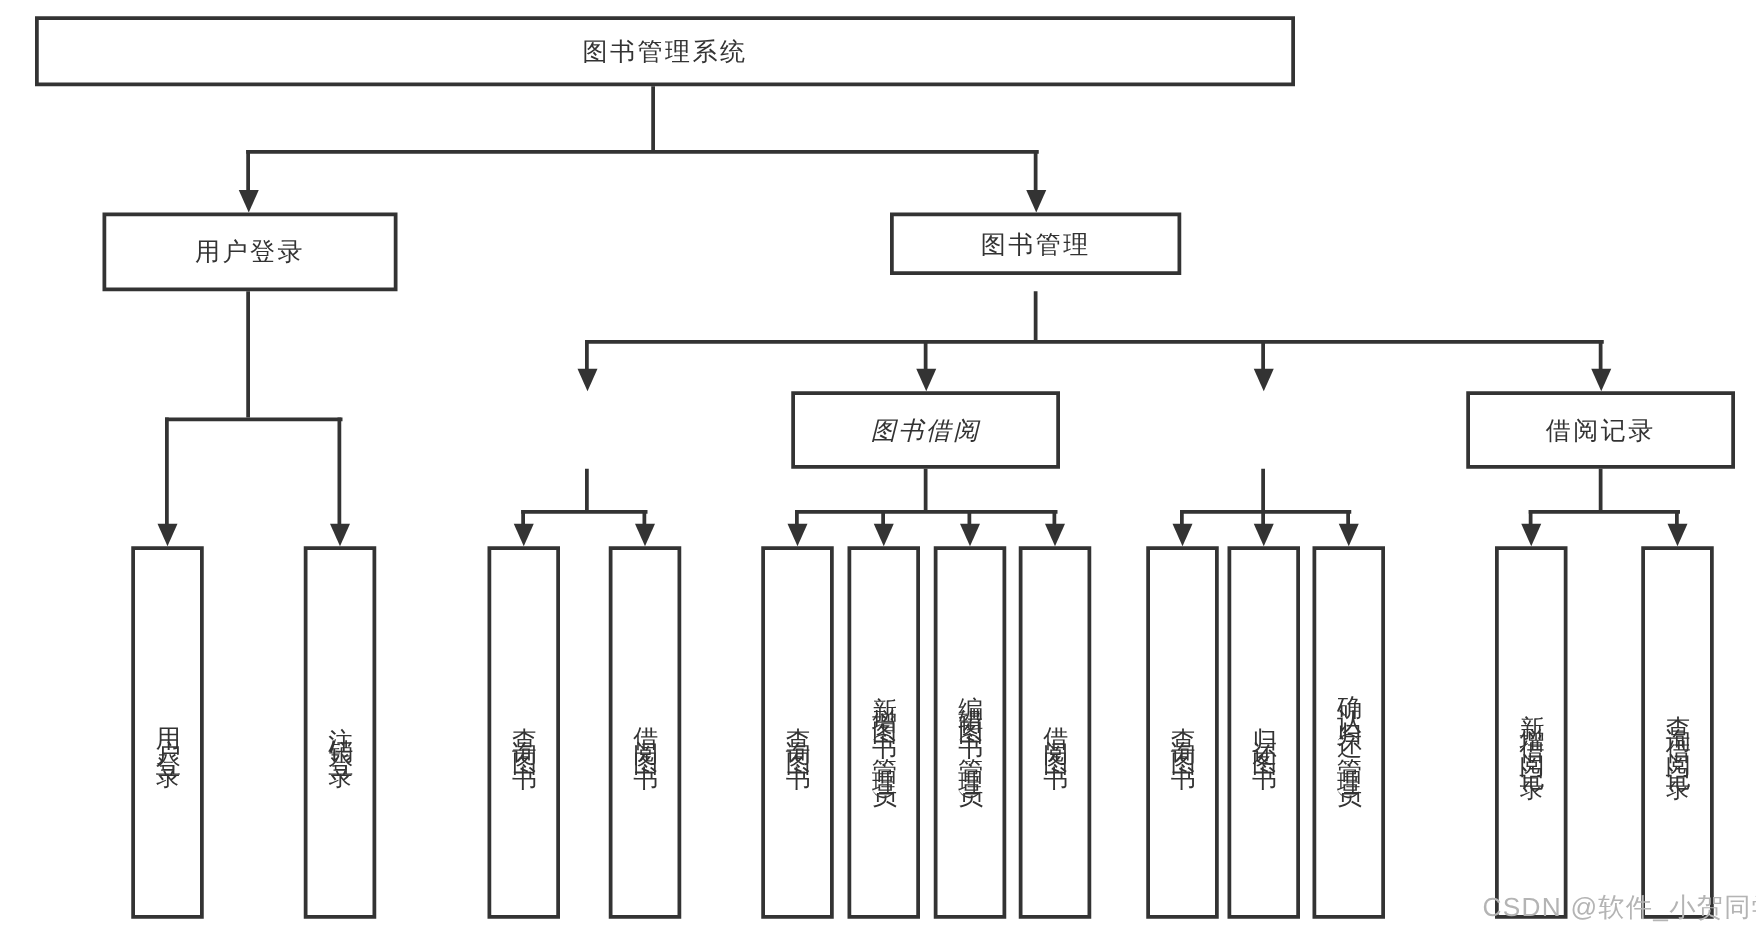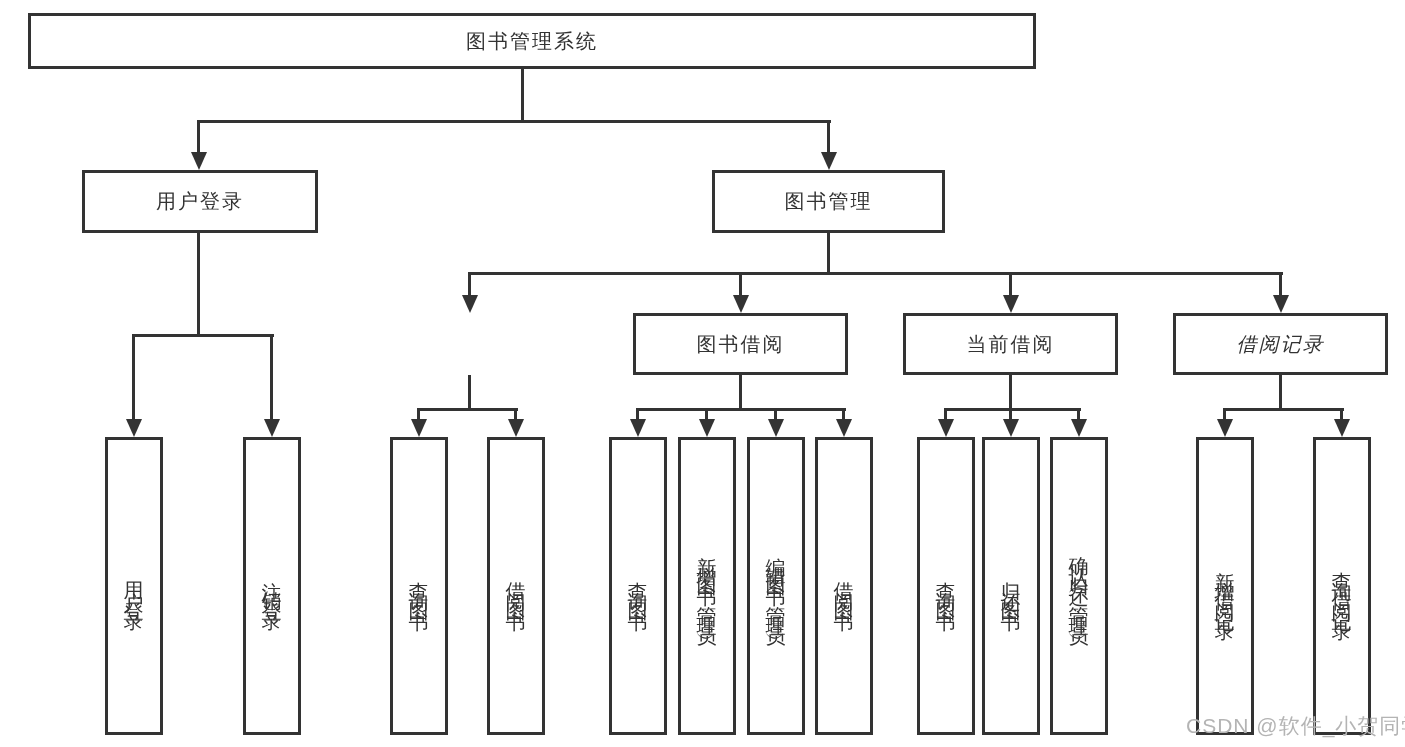--- a/index.html
+++ b/index.html
@@ -28,21 +28,21 @@
   <div class="vseg" style="left:521px;top:69px;height:51px;"></div>
   <div class="hseg" style="left:197px;top:120px;width:634px;"></div>
   <div class="vseg" style="left:197px;top:120px;height:38px;"></div>
   <div class="arrow" style="left:191px;top:152px;"></div>
   <div class="vseg" style="left:827px;top:120px;height:38px;"></div>
   <div class="arrow" style="left:821px;top:152px;"></div>
 
   <div class="box" style="left:82px;top:170px;width:236px;height:63px;">
     <span>用户登录</span>
   </div>
-  <div class="box" style="left:712px;top:170px;width:233px;height:63px;">
+  <div class="box" style="left:712px;top:170px;width:233px;height:50px;">
     <span>图书管理</span>
   </div>
 
   <div class="vseg" style="left:197px;top:233px;height:101px;"></div>
   <div class="hseg" style="left:132px;top:334px;width:142px;"></div>
   <div class="vseg" style="left:132px;top:334px;height:91px;"></div>
   <div class="arrow" style="left:126px;top:419px;"></div>
   <div class="vseg" style="left:270px;top:334px;height:91px;"></div>
   <div class="arrow" style="left:264px;top:419px;"></div>
 
@@ -50,27 +50,24 @@
   <div class="hseg" style="left:468px;top:272px;width:815px;"></div>
   <div class="vseg" style="left:468px;top:272px;height:29px;"></div>
   <div class="arrow" style="left:462px;top:295px;"></div>
   <div class="vseg" style="left:739px;top:272px;height:29px;"></div>
   <div class="arrow" style="left:733px;top:295px;"></div>
   <div class="vseg" style="left:1009px;top:272px;height:29px;"></div>
   <div class="arrow" style="left:1003px;top:295px;"></div>
   <div class="vseg" style="left:1279px;top:272px;height:29px;"></div>
   <div class="arrow" style="left:1273px;top:295px;"></div>
 
-  <div class="box" style="left:633px;top:313px;width:215px;height:62px;">
+  <div class="box" style="left:633px;top:313px;width:215px;height:62px;font-style:italic;">
     <span>图书借阅</span>
   </div>
-  <div class="box" style="left:903px;top:313px;width:215px;height:62px;">
-    <span>当前借阅</span>
-  </div>
-  <div class="box" style="left:1173px;top:313px;width:215px;height:62px;font-style:italic;">
+  <div class="box" style="left:1173px;top:313px;width:215px;height:62px;">
     <span>借阅记录</span>
   </div>
 
   <div class="vseg" style="left:468px;top:375px;height:33px;"></div>
   <div class="hseg" style="left:417px;top:408px;width:101px;"></div>
   <div class="vseg" style="left:417px;top:408px;height:17px;"></div>
   <div class="arrow" style="left:411px;top:419px;"></div>
   <div class="vseg" style="left:514px;top:408px;height:17px;"></div>
   <div class="arrow" style="left:508px;top:419px;"></div>
 

